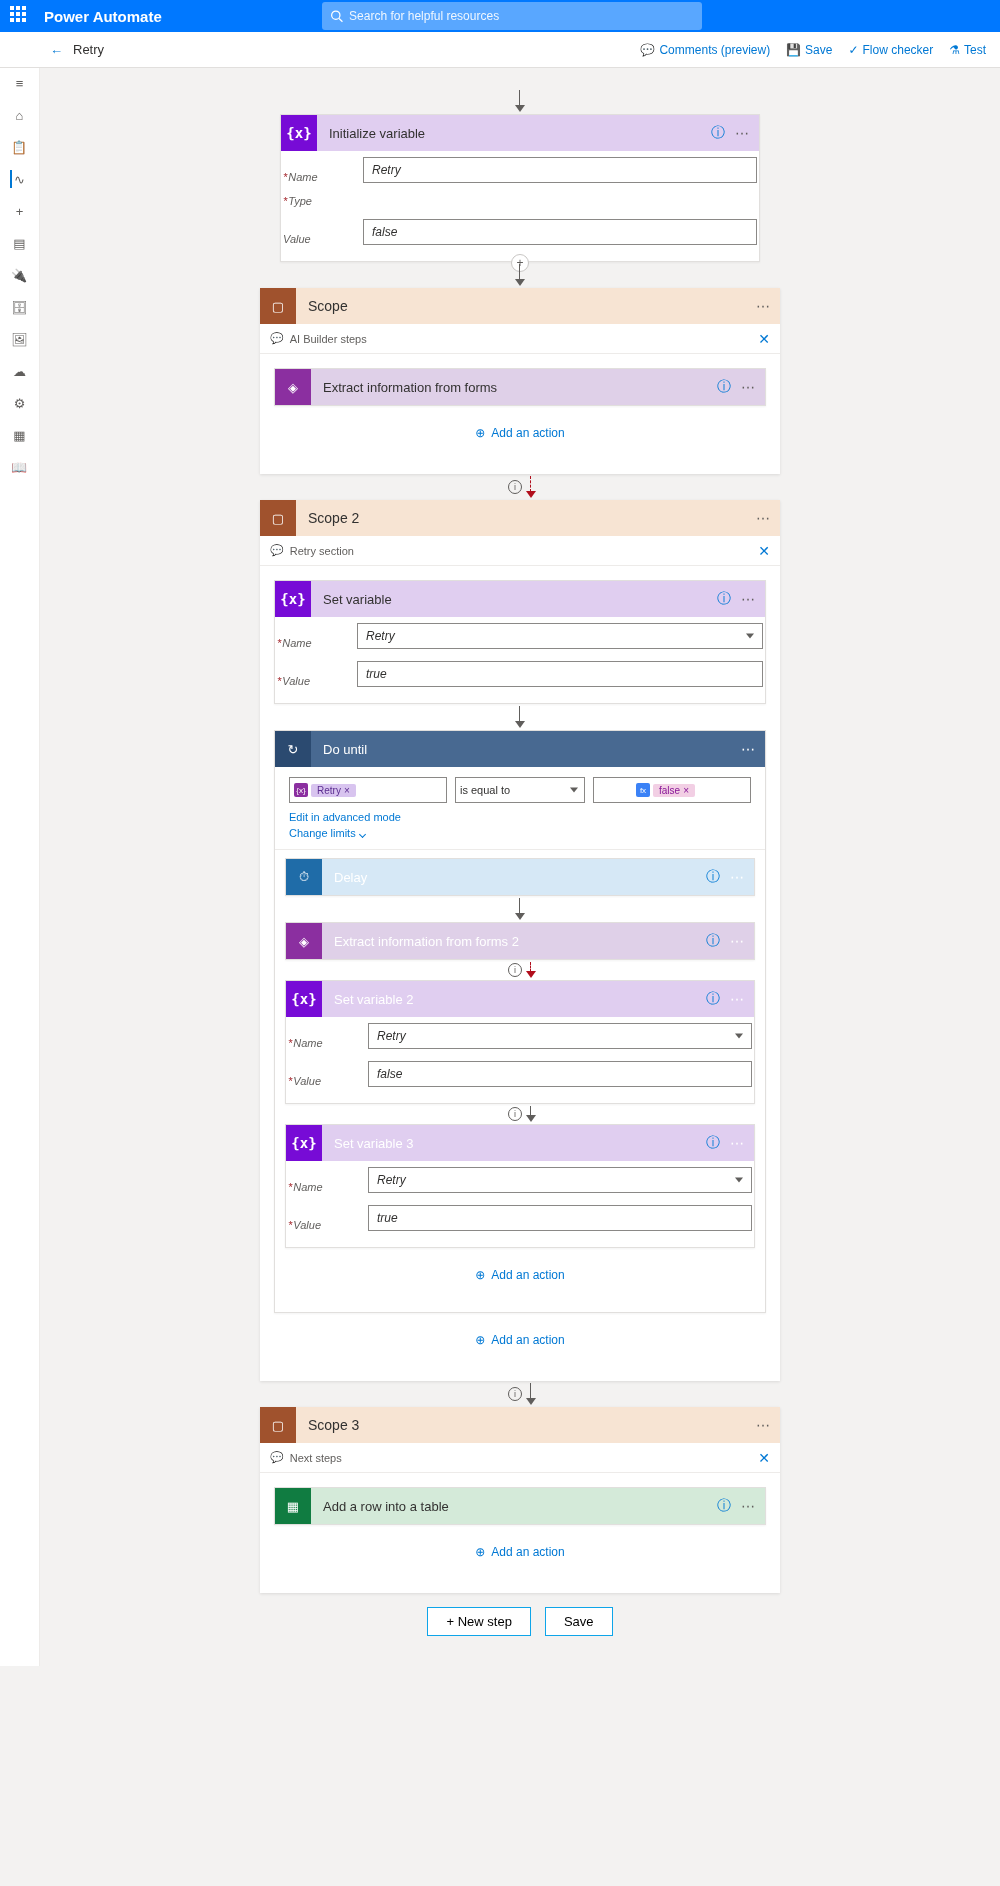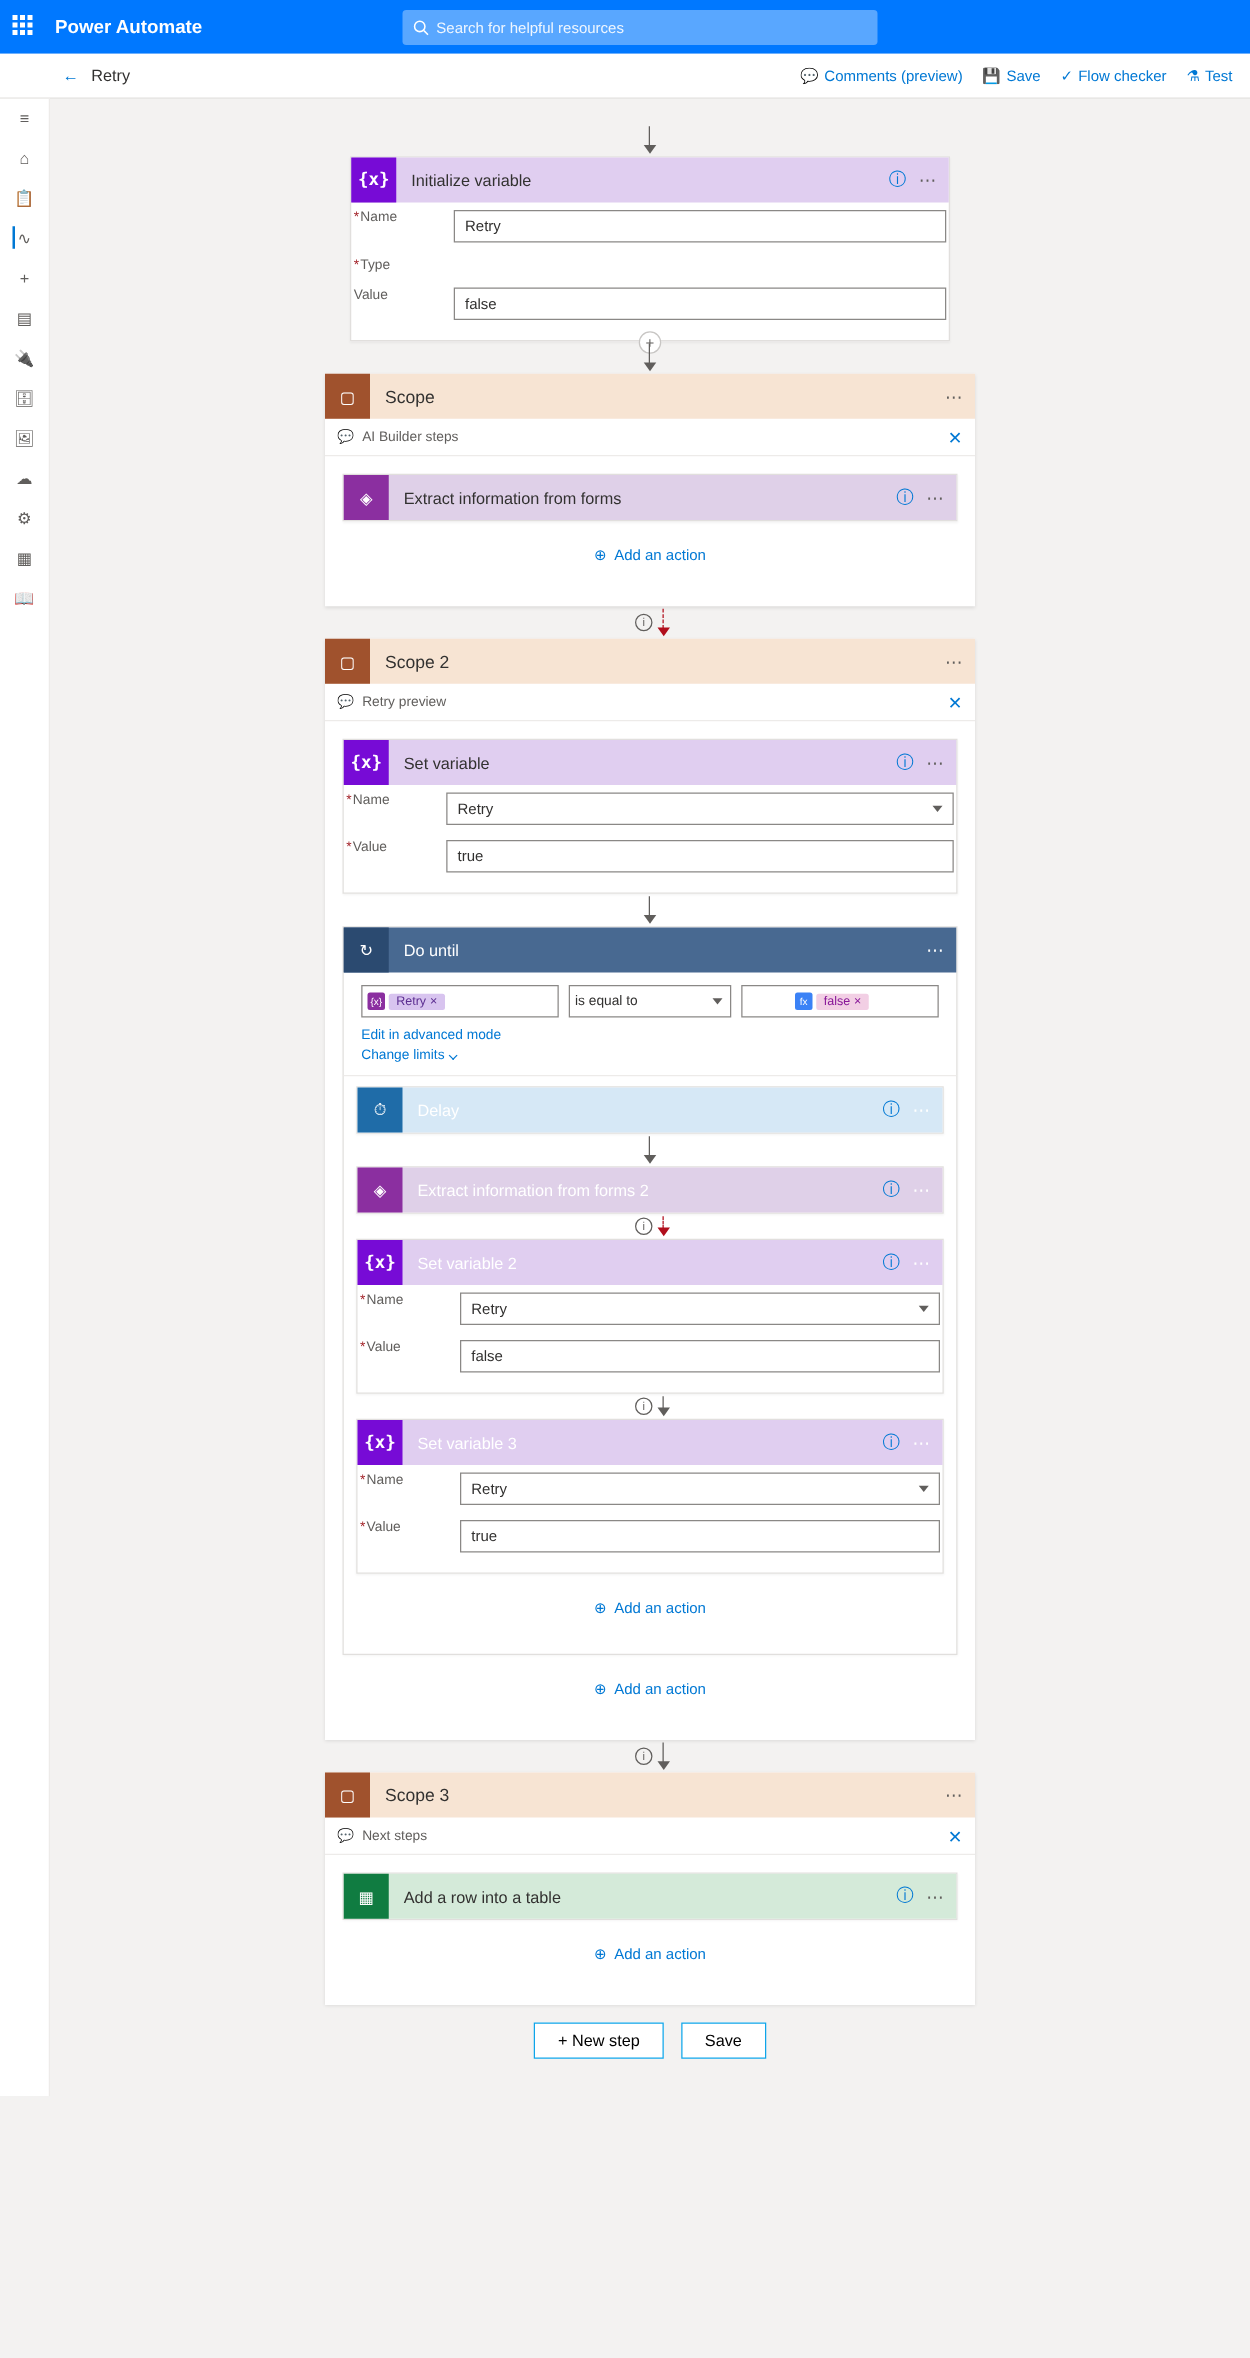--- a/index.html
+++ b/index.html
@@ -1,17 +1,17 @@
 <!DOCTYPE html>
 <html><head>
 <meta charset="utf-8">
 <style>
 * { box-sizing: border-box; margin: 0; padding: 0; font-family: "Segoe UI", Arial, sans-serif; }
 body { background: #f3f2f1; font-size: 13px; color: #323130; }
-.topbar { background: #0078ff; height: 43px; display: flex; align-items: center; padding: 0 10px; color: #fff; }
+.topbar { background: #0078ff; height: 32px; display: flex; align-items: center; padding: 0 10px; color: #fff; }
 .waffle { width: 20px; height: 20px; display: grid; grid-template-columns: repeat(3,4px); grid-template-rows: repeat(3,4px); gap: 2px; margin-right: 14px; cursor: pointer; }
 .waffle span { background: #fff; width: 4px; height: 4px; }
 .appname { font-size: 15px; font-weight: 600; }
 .searchwrap { margin-left: 160px; background: rgba(255,255,255,0.35); border-radius: 3px; height: 28px; width: 380px; display: flex; align-items: center; padding: 0 8px; }
 .searchwrap svg { width: 14px; height: 14px; stroke: #fff; fill: none; margin-right: 6px; }
 .searchwrap input { background: transparent; border: none; color: #fff; font-size: 12px; width: 100%; outline: none; }
 .searchwrap input::placeholder { color: rgba(255,255,255,0.9); }
 .cmdbar { height: 36px; background: #fff; border-bottom: 1px solid #e1dfdd; display: flex; align-items: center; padding: 0 14px 0 50px; }
 .back { color: #0078d4; margin-right: 10px; }
 .cmdspacer { flex: 1; }
@@ -30,21 +30,21 @@
 .plusrow { position: relative; }
 .plusrow .addcircle { position: absolute; left: 50%; top: -8px; transform: translateX(-50%); width: 18px; height: 18px; border: 1px solid #c8c6c4; border-radius: 50%; background: #fff; display: flex; align-items: center; justify-content: center; font-size: 12px; color: #605e5c; cursor: pointer; }
 .info-inline { width: 14px; height: 14px; border: 1px solid #605e5c; border-radius: 50%; font-size: 9px; display: inline-flex; align-items: center; justify-content: center; color: #605e5c; margin-right: 8px; }
 .inforow { display: flex; align-items: center; justify-content: center; }
 .card { width: 480px; background: #fff; box-shadow: 0 1px 3px rgba(0,0,0,0.1); }
 .cardhead { height: 36px; display: flex; align-items: center; padding: 0 10px 0 0; font-size: 13px; }
 .cardhead .chicon { width: 36px; height: 36px; display: flex; align-items: center; justify-content: center; color: #fff; margin-right: 12px; }
 .cardhead .title { flex: 1; }
 .help, .more { color: #605e5c; cursor: pointer; margin-left: 10px; font-size: 14px; }
 .help { color: #0078d4; }
-.field { display: flex; align-items: flex-start; padding: 6px 2px; }
+.field { display: flex; align-items: flex-end; padding: 6px 2px; font-style: italic; }
 .field label { width: 80px; font-size: 11px; color: #605e5c; }
 .field label .req { color: #a4262c; margin-right: 1px; }
 .field .input { flex: 1; border: 1px solid #8a8886; height: 26px; padding: 0 8px; display: flex; align-items: center; font-size: 12px; position: relative; background: #fff; }
 .field .input.select::after { content: ""; position: absolute; right: 8px; top: 50%; width: 0; height: 0; border-left: 4px solid transparent; border-right: 4px solid transparent; border-top: 5px solid #605e5c; transform: translateY(-50%); }
 .field .input.select.blue::after { border-top-color: #0078d4; }
 .pad { padding-bottom: 10px; }
 .scope { width: 520px; background: #fff; box-shadow: 0 1px 3px rgba(0,0,0,0.1); }
 .scope > .shead { height: 36px; background: #f7e4d3; display: flex; align-items: center; padding-right: 10px; }
 .scope > .shead .sicon { width: 36px; height: 36px; background: #a0522d; display: flex; align-items: center; justify-content: center; color: #fff; margin-right: 12px; }
 .scope > .shead .title { flex: 1; font-size: 14px; }
@@ -212,21 +212,21 @@
       </div>
 
     <div class="scope">
       <div class="shead">
         <div class="sicon">▢</div>
         <div class="title">Scope 2</div>
         <span class="more">⋯</span>
       </div>
       <div class="scomment">
         <span style="margin-right:6px">💬</span>
-          <span>Retry preview</span>
+          <span>Retry section</span>
         <span class="close">✕</span>
       </div>
       <div class="sbody">
 
         <div class="innercard var">
           <div class="cardhead">
             <div class="chicon">
                 <span class="braces">{x}</span>
               </div>
             <div class="title">Set variable</div>

